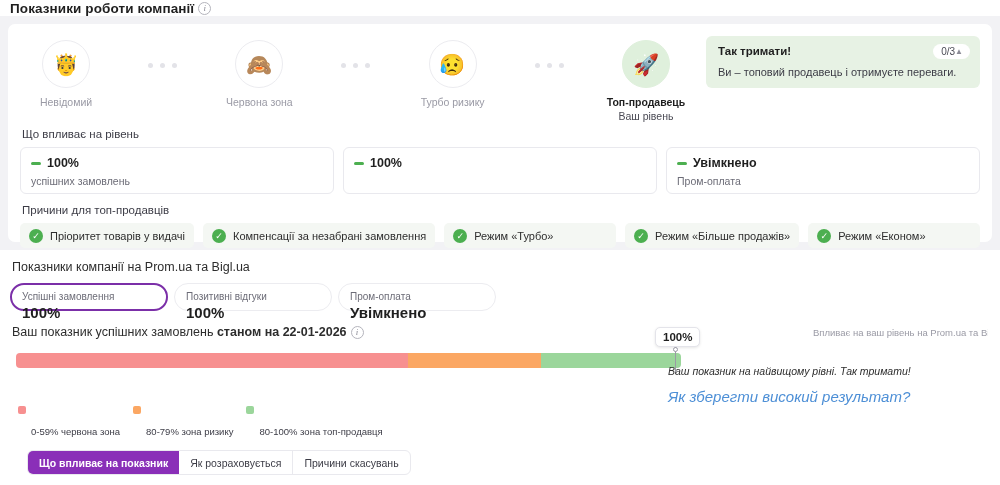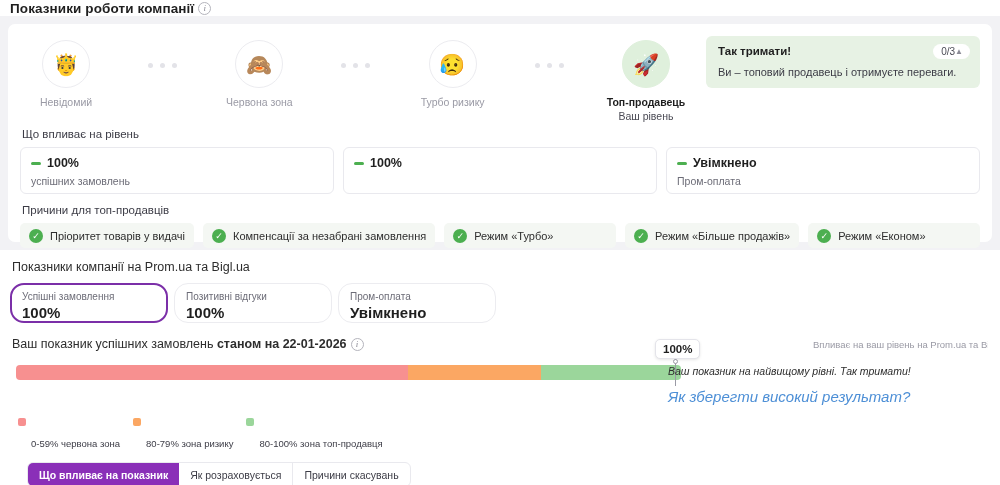--- a/index.html
+++ b/index.html
@@ -112,21 +112,21 @@
     width: 1000px; height: 235px;
     background: #ffffff;
     padding: 10px 10px 0 10px;
   }
   .stats-title { font-size: 12.5px; color: #2d2d2d; margin: 0 0 9px 2px; }
 
   .tab-cards { display: flex; gap: 6px; }
   .tab-card {
     border: 1px solid #ececf0; border-radius: 14px;
     padding: 7px 14px 8px 11px; background: #fff;
-    min-width: 158px; height: 40px;
+    min-width: 158px; height: 28px;
   }
   .tab-card.selected { border: 2px solid #7b2fa8; padding: 6px 13px 7px 10px; }
   .tab-card-label { font-size: 10px; color: #6c6c77; }
   .tab-card-value { font-size: 15px; font-weight: bold; color: #1f1f1f; margin-top: 2px; }
 
   .chart-head {
     display: flex; align-items: baseline; justify-content: space-between;
     margin: 14px 2px 0 2px;
   }
   .chart-title { font-size: 12.5px; color: #2d2d2d; }

